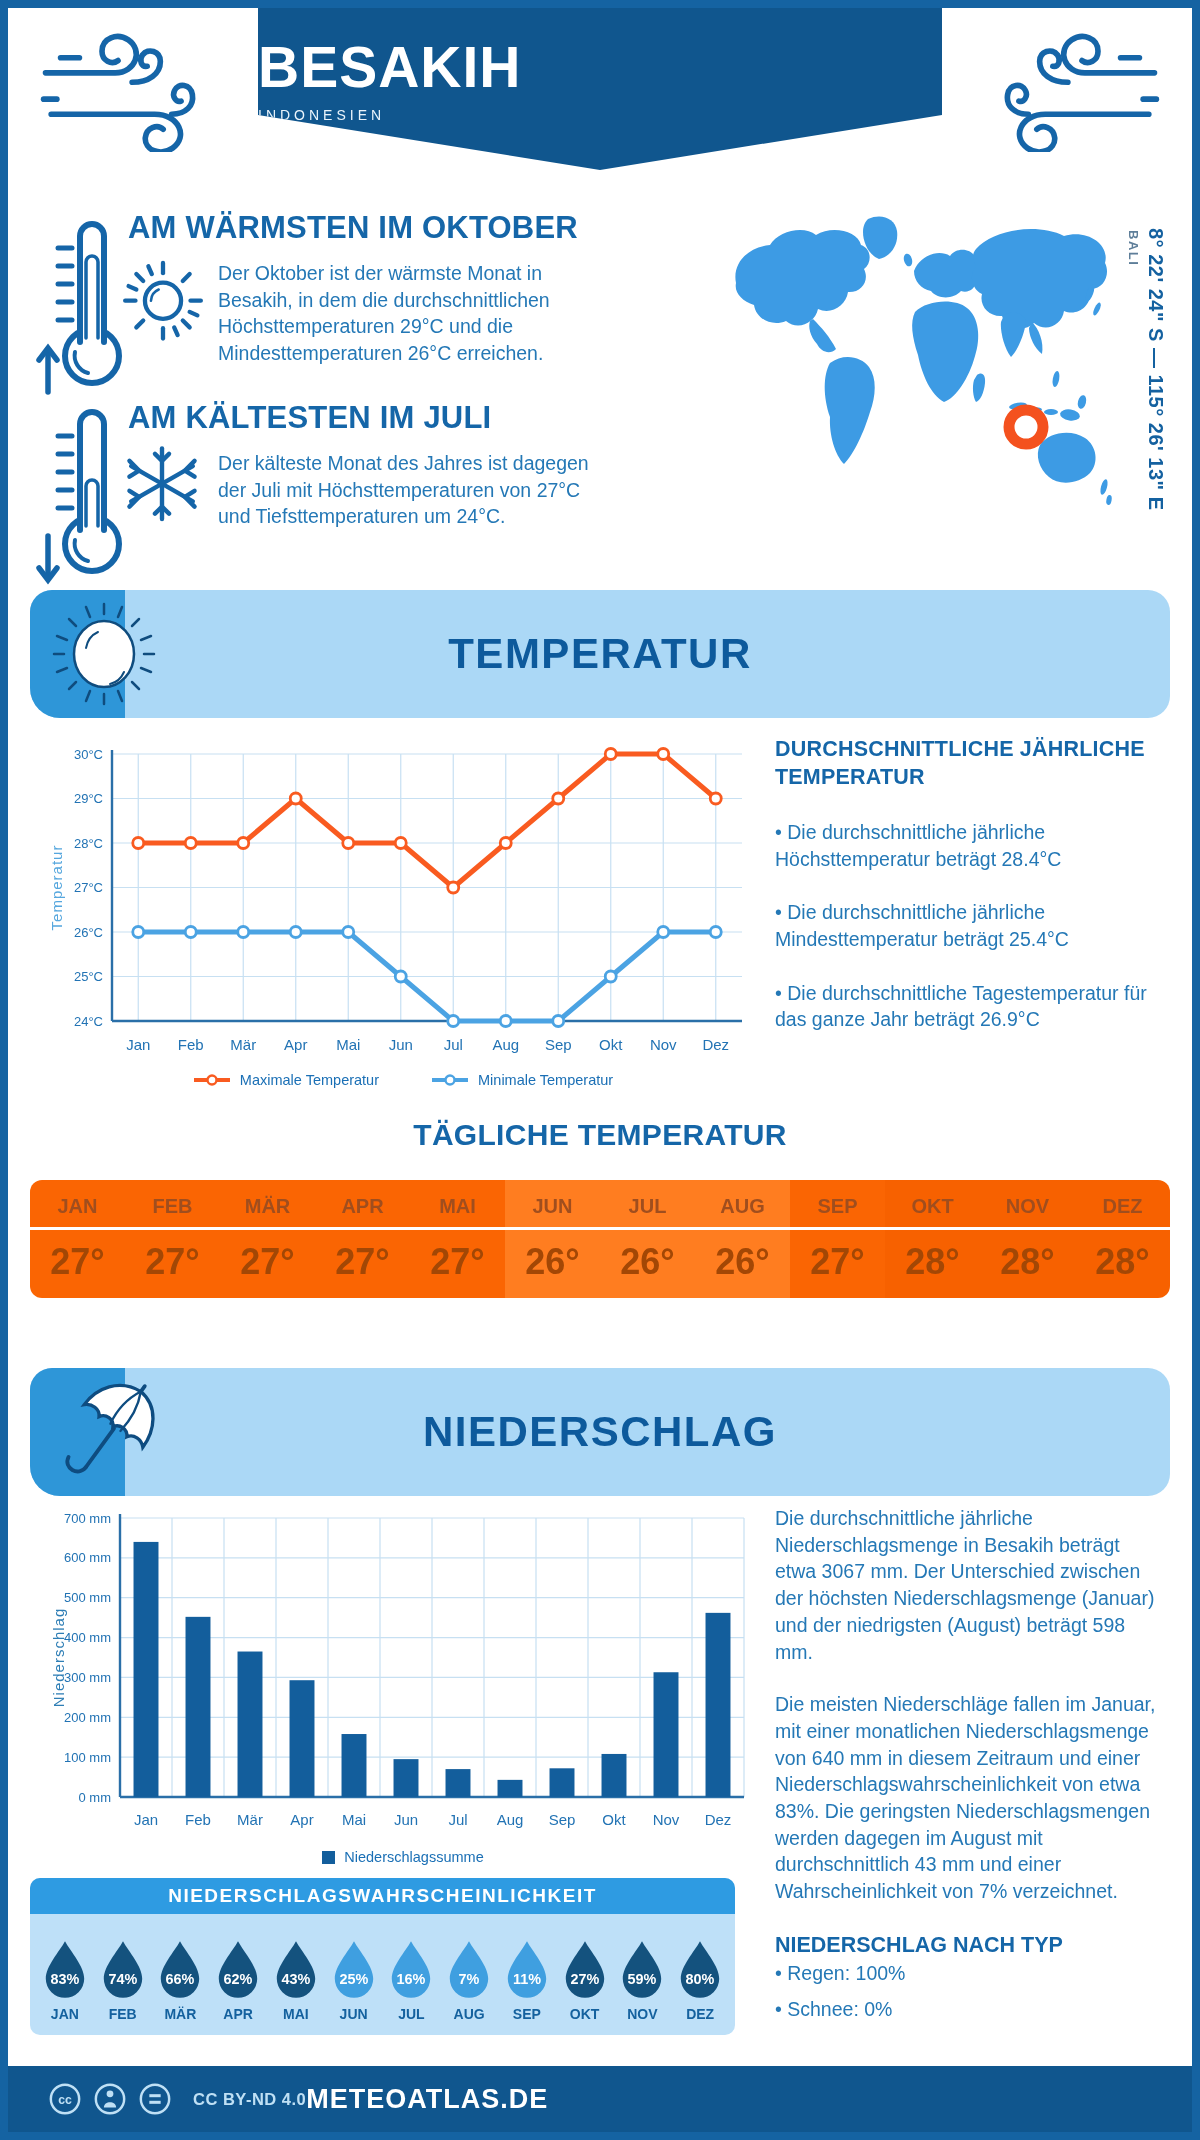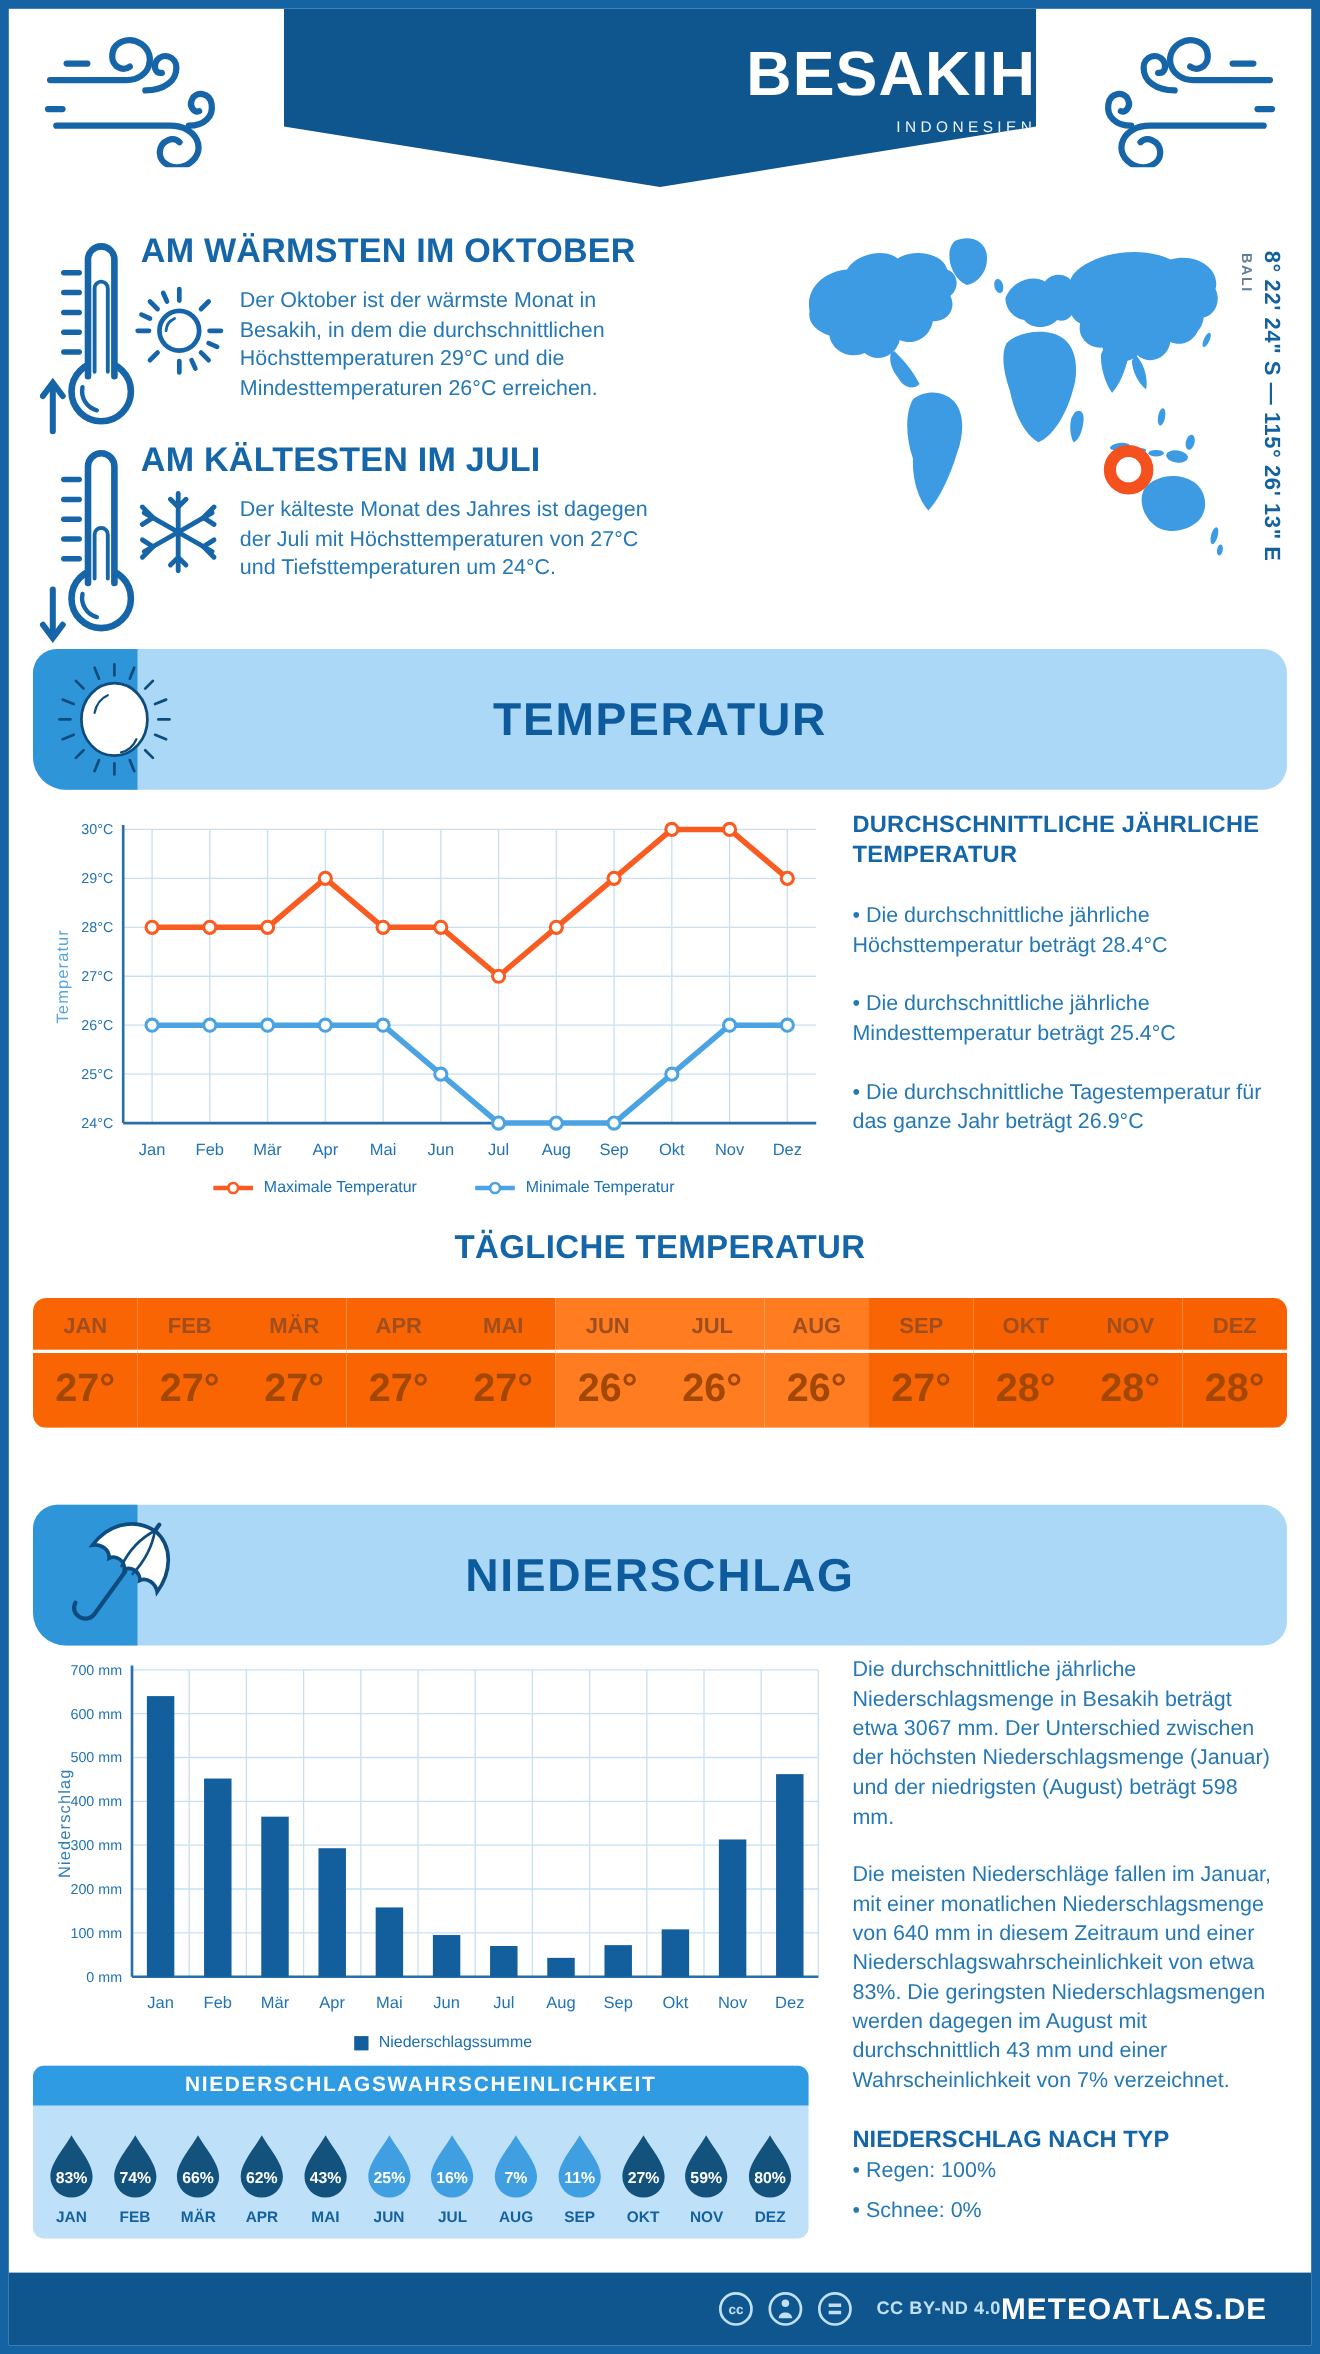--- a/index.html
+++ b/index.html
@@ -4,21 +4,21 @@
 <style>
   html,body{margin:0;padding:0;background:#e8eef3;}
   *{box-sizing:border-box;}
   .page{position:relative;width:1200px;height:2140px;background:#ffffff;margin:0 auto;
         font-family:"Liberation Sans",sans-serif;overflow:hidden;}
   .border-frame{position:absolute;inset:0;border:8px solid #1563A2;pointer-events:none;z-index:50;}
   .abs{position:absolute;}
 
   
   .banner{position:absolute;left:258px;top:8px;width:684px;height:162px;background:#10568E;
-          clip-path:polygon(0 0,100% 0,100% 66%,50% 100%,0 66%);text-align:right;color:#fff;}
+          clip-path:polygon(0 0,100% 0,100% 66%,50% 100%,0 66%);text-align:left;color:#fff;}
   .banner h1{margin:26px 0 0 0;font-size:57px;letter-spacing:1px;}
   .banner .sub{margin-top:7px;font-size:14px;letter-spacing:4px;color:#EAF4FC;}
 
   
   .info-heading{position:absolute;font-size:31px;font-weight:bold;color:#1566A8;letter-spacing:.2px;}
   .info-text{position:absolute;font-size:19.5px;line-height:1.36;color:#2478B6;}
 
   
   .vtext{position:absolute;writing-mode:vertical-rl;font-weight:bold;}
   .coords{font-size:20px;color:#1461A0;letter-spacing:.5px;}
@@ -60,21 +60,21 @@
   
   .prob-panel{position:absolute;left:30px;top:1878px;width:705px;height:157px;background:#BEE0F8;border-radius:10px;}
   .prob-header{height:36px;line-height:36px;background:#2E9BE2;border-radius:10px 10px 0 0;text-align:center;
                color:#fff;font-weight:bold;font-size:19px;letter-spacing:1.5px;}
   .droplets{display:flex;padding:25px 6px 0 6px;}
   .drop-cell{flex:1;text-align:center;}
   .drop-cell .mon{margin-top:1px;font-size:14px;font-weight:bold;color:#14619E;}
 
   
   .footer{position:absolute;left:8px;top:2066px;width:1184px;height:66px;background:#10568E;
-          display:flex;align-items:center;justify-content:flex-end;padding:0 40px;}
+          display:flex;align-items:center;justify-content:flex-start;padding:0 40px;}
   .footer .left{display:flex;align-items:center;gap:11px;}
   .footer .license{margin-left:10px;font-size:16.5px;font-weight:bold;color:#BFE0F5;letter-spacing:.5px;}
   .footer .brand{font-size:27px;font-weight:bold;color:#ffffff;letter-spacing:1px;}
 
   svg text{font-family:"Liberation Sans",sans-serif;}
 </style>
 </head>
 <body>
 
 <div class="page">

